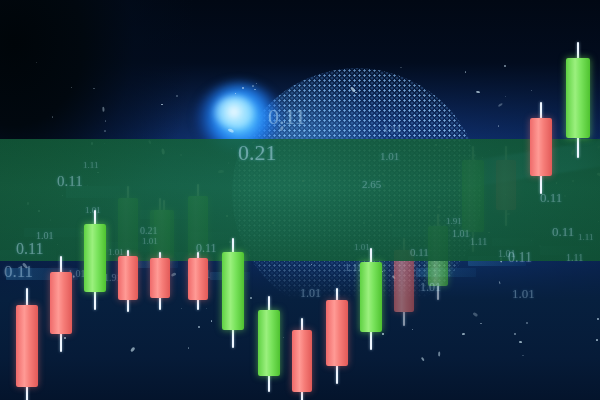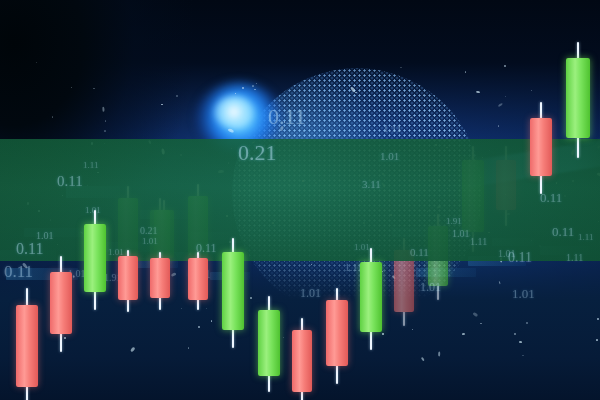--- a/index.html
+++ b/index.html
@@ -392,21 +392,21 @@
       <div class="num" style="left: 16px; top: 240px; font-size: 16px; opacity: 0.72;">0.11</div>
       <div class="num" style="left: 4px; top: 262px; font-size: 17px; opacity: 0.7;">0.11</div>
       <div class="num" style="left: 68px; top: 268px; font-size: 10px; opacity: 0.55;">1.01</div>
       <div class="num" style="left: 108px; top: 247px; font-size: 9px; opacity: 0.5;">1.01</div>
       <div class="num" style="left: 142px; top: 236px; font-size: 9px; opacity: 0.5;">1.01</div>
       <div class="num" style="left: 104px; top: 272px; font-size: 10px; opacity: 0.5;">1.91</div>
       <div class="num" style="left: 140px; top: 225px; font-size: 10px; opacity: 0.5;">0.21</div>
       <div class="num" style="left: 196px; top: 241px; font-size: 12px; opacity: 0.6;">0.11</div>
       <div class="num" style="left: 188px; top: 266px; font-size: 13px; opacity: 0.62;">0.41</div>
       <div class="num" style="left: 228px; top: 256px; font-size: 9px; opacity: 0.5;">1.01</div>
-      <div class="num" style="left: 362px; top: 178px; font-size: 11px; opacity: 0.55;">3.11</div>
+      <div class="num" style="left: 362px; top: 178px; font-size: 11px; opacity: 0.55;">2.65</div>
       <div class="num" style="left: 300px; top: 286px; font-size: 12px; opacity: 0.6;">1.01</div>
       <div class="num" style="left: 345px; top: 262px; font-size: 10px; opacity: 0.5;">1.11</div>
       <div class="num" style="left: 452px; top: 228px; font-size: 10px; opacity: 0.55;">1.01</div>
       <div class="num" style="left: 470px; top: 236px; font-size: 10px; opacity: 0.5;">1.11</div>
       <div class="num" style="left: 552px; top: 224px; font-size: 13px; opacity: 0.62;">0.11</div>
       <div class="num" style="left: 566px; top: 252px; font-size: 10px; opacity: 0.55;">1.11</div>
       <div class="num" style="left: 508px; top: 250px; font-size: 14px; opacity: 0.65;">0.11</div>
       <div class="num" style="left: 540px; top: 190px; font-size: 13px; opacity: 0.6;">0.11</div>
       <div class="num" style="left: 498px; top: 248px; font-size: 10px; opacity: 0.5;">1.01</div>
       <div class="num" style="left: 420px; top: 280px; font-size: 12px; opacity: 0.6;">1.01</div>

